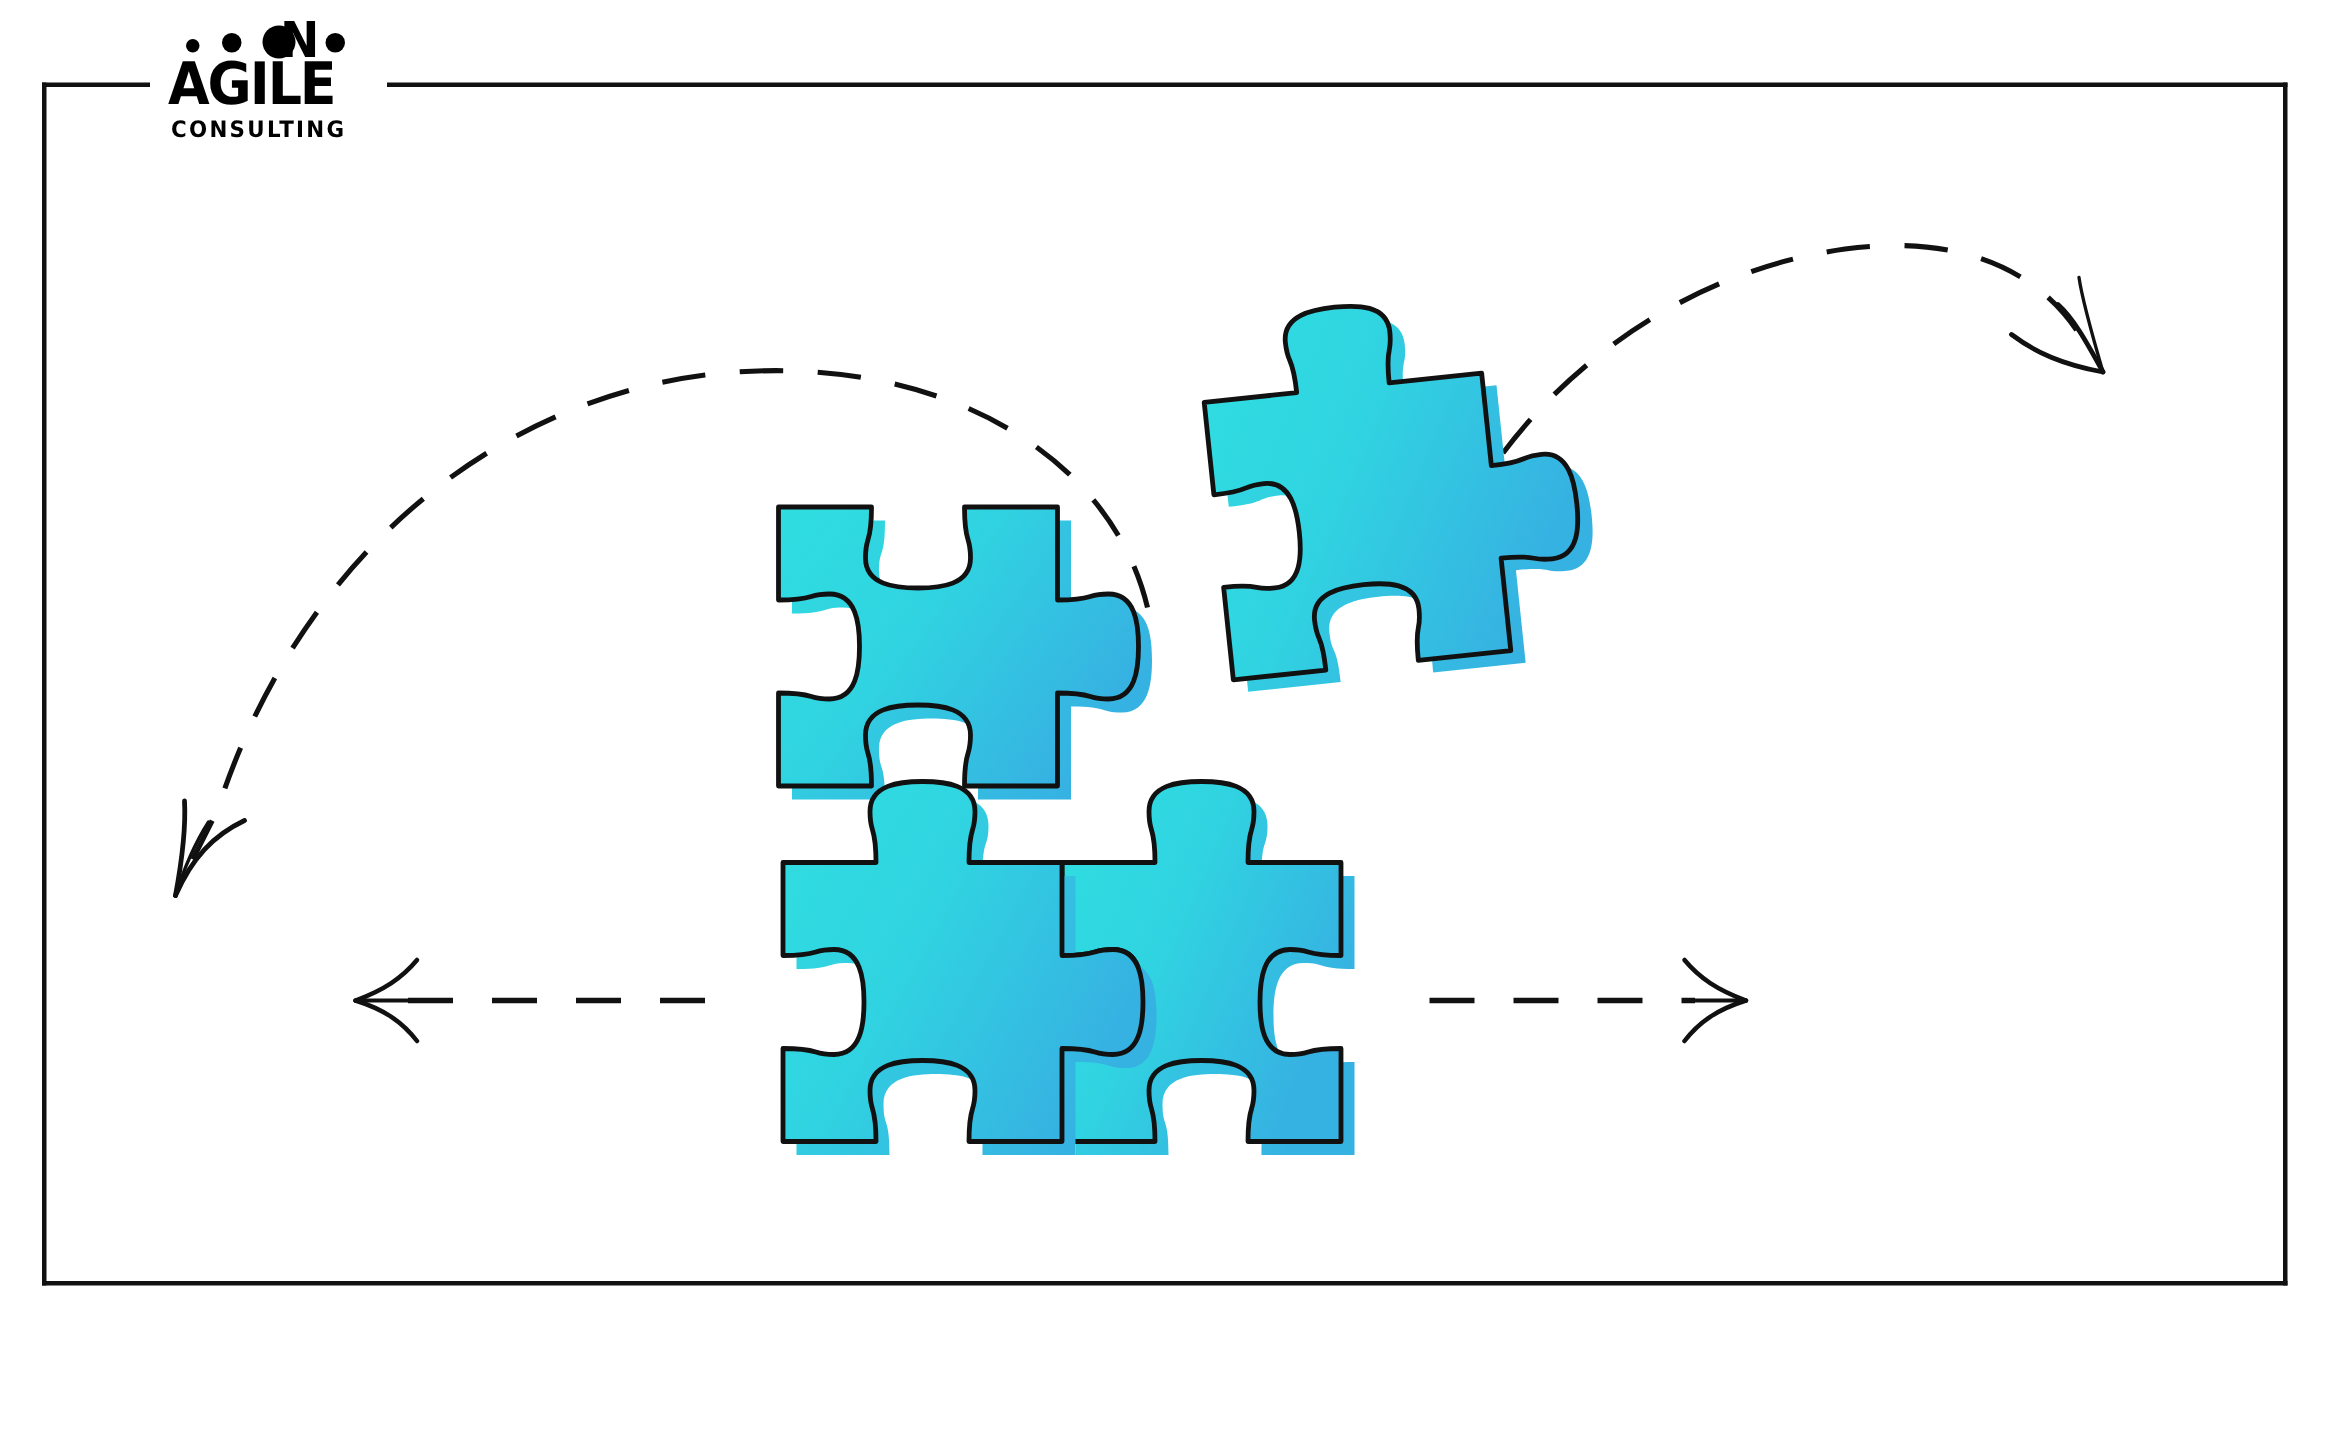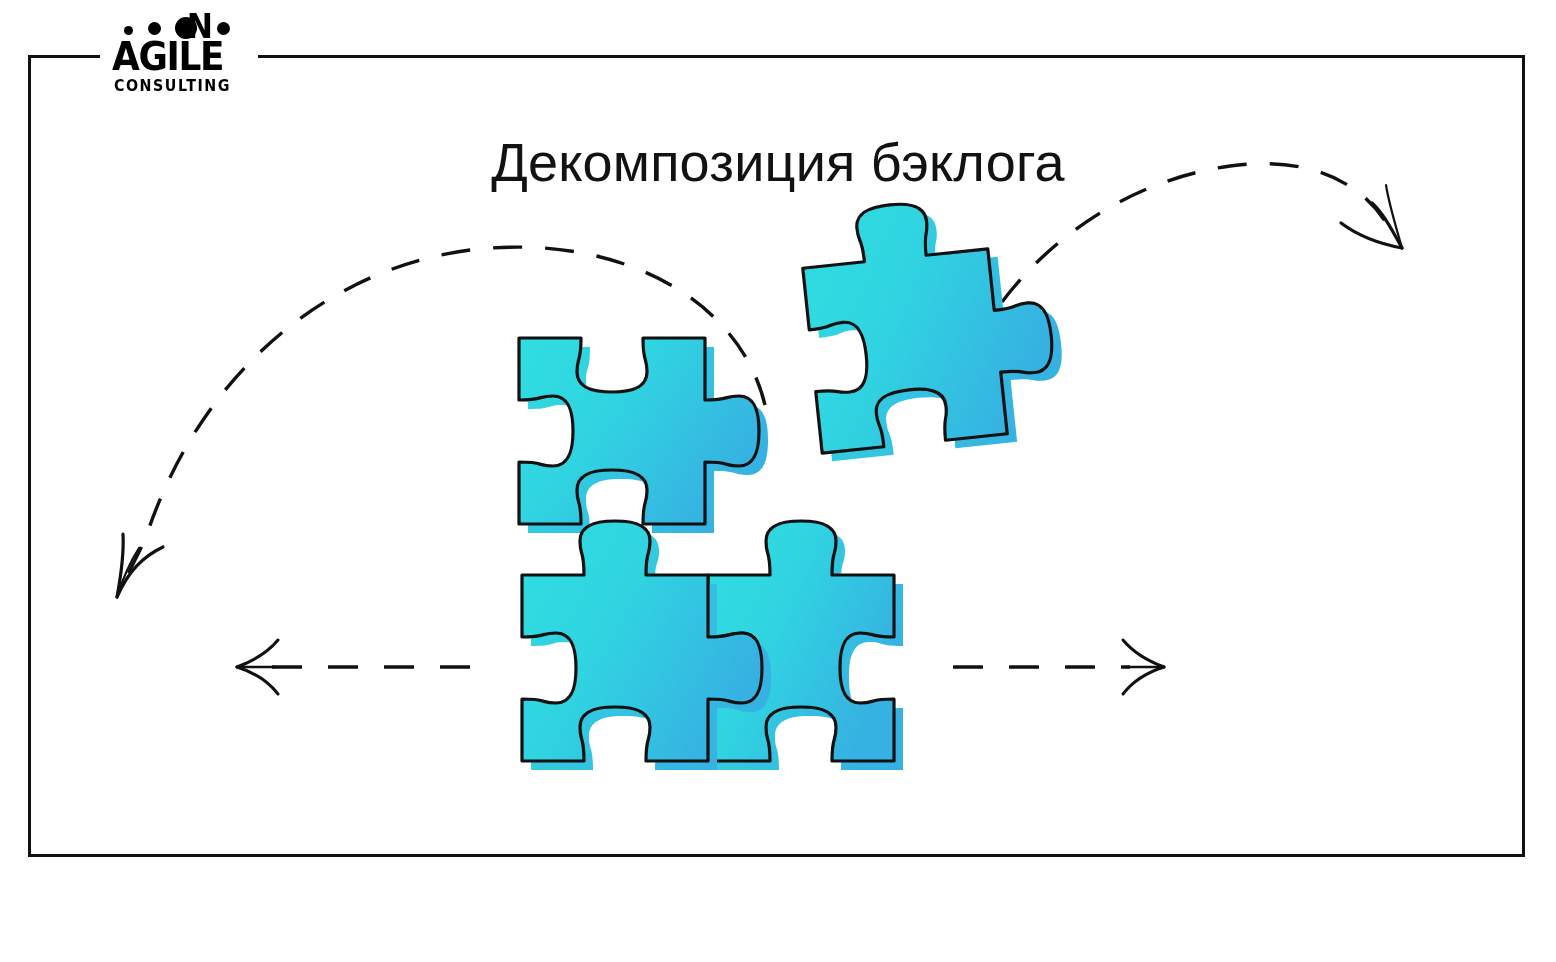--- a/index.html
+++ b/index.html
@@ -134,21 +134,20 @@
       <span class="logo-dot dot-1"></span>
       <span class="logo-dot dot-2"></span>
       <span class="logo-dot dot-3"></span>
       <span class="logo-dot dot-4"></span>
       <span class="logo-n">N</span>
     </div>
     <div class="logo-agile">AGILE</div>
     <div class="logo-consulting">CONSULTING</div>
   </div>
 
-  <div id="title">Декомпозиция бэклога</div>
 
   <svg id="art" viewBox="0 0 1556 962" width="1556" height="962">
     <defs>
       <linearGradient id="pzGrad" x1="0" y1="0" x2="1" y2="0.55">
         <stop offset="0" stop-color="#2FDEE0"></stop>
         <stop offset="0.45" stop-color="#30D4E1"></stop>
         <stop offset="1" stop-color="#36B2E2"></stop>
       </linearGradient>
       <linearGradient id="pzGradB" x1="0" y1="0" x2="1" y2="0.55">
         <stop offset="0" stop-color="#2FDEE0"></stop>

